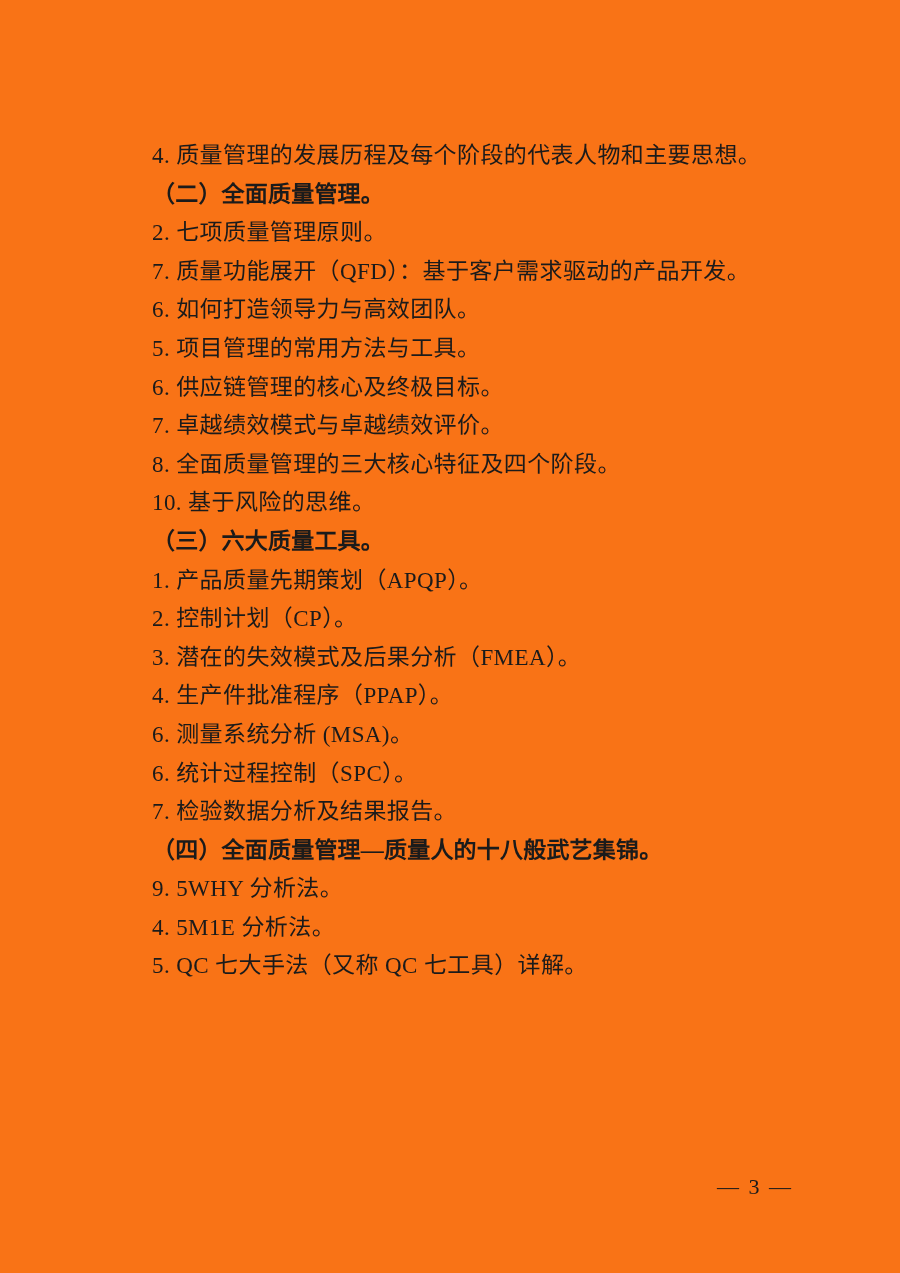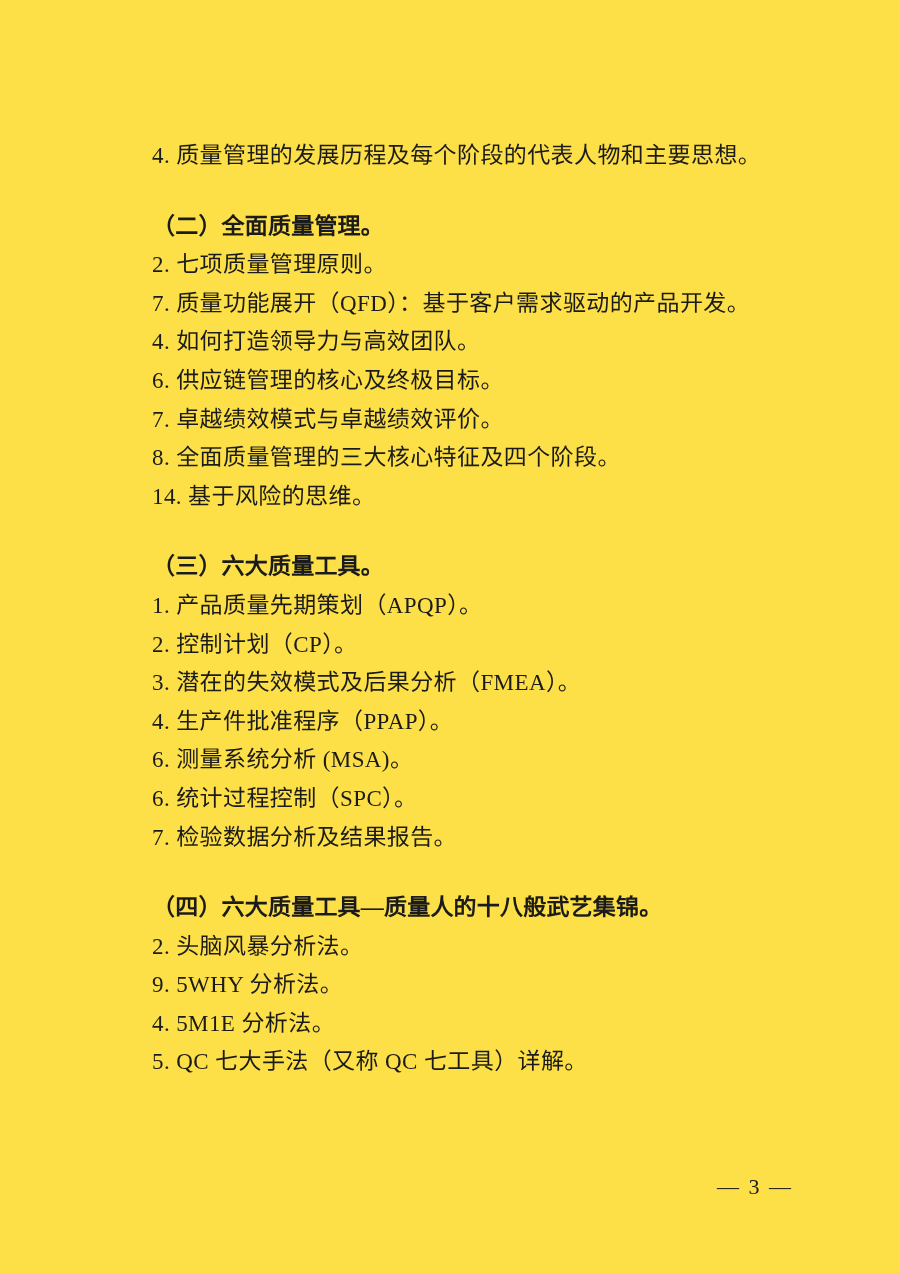--- a/index.html
+++ b/index.html
@@ -11,41 +11,40 @@
     height: 1273px;
     background: #ffffff;
     font-family: "Liberation Serif", "DejaVu Serif", serif;
     color: #1b1b1b;
     overflow: hidden;
   }
   .page {
     position: relative;
     width: 900px;
     height: 1273px;
-    background: #fde047;
+    background: #f97316;
   }
   .content {
     position: absolute;
     left: 152px;
     top: 137px;
     width: 640px;
   }
   .line {
     margin: 0;
     padding: 0;
     font-size: 23px;
     line-height: 38.6px;
     letter-spacing: 0.4px;
     white-space: nowrap;
     font-weight: 400;
   }
   .line.heading {
     font-weight: 700;
     letter-spacing: 0.2px;
-    margin-top: 32px;
   }
   .footer {
     position: absolute;
     left: 0;
     top: 1172px;
     width: 793px;
     text-align: right;
     font-size: 22px;
     line-height: 30px;
     letter-spacing: 2px;
@@ -54,33 +53,33 @@
 </style>
 </head>
 <body>
 
 <div class="page">
   <div class="content">
       <p class="line">4. 质量管理的发展历程及每个阶段的代表人物和主要思想。</p>
       <p class="line heading">（二）全面质量管理。</p>
       <p class="line">2. 七项质量管理原则。</p>
       <p class="line">7. 质量功能展开（QFD）：基于客户需求驱动的产品开发。</p>
-      <p class="line">4. 如何打造领导力与高效团队。</p>
+      <p class="line">6. 如何打造领导力与高效团队。</p>
+      <p class="line">5. 项目管理的常用方法与工具。</p>
       <p class="line">6. 供应链管理的核心及终极目标。</p>
       <p class="line">7. 卓越绩效模式与卓越绩效评价。</p>
       <p class="line">8. 全面质量管理的三大核心特征及四个阶段。</p>
-      <p class="line">14. 基于风险的思维。</p>
+      <p class="line">10. 基于风险的思维。</p>
       <p class="line heading">（三）六大质量工具。</p>
       <p class="line">1. 产品质量先期策划（APQP）。</p>
       <p class="line">2. 控制计划（CP）。</p>
       <p class="line">3. 潜在的失效模式及后果分析（FMEA）。</p>
       <p class="line">4. 生产件批准程序（PPAP）。</p>
       <p class="line">6. 测量系统分析 (MSA)。</p>
       <p class="line">6. 统计过程控制（SPC）。</p>
       <p class="line">7. 检验数据分析及结果报告。</p>
-      <p class="line heading">（四）六大质量工具—质量人的十八般武艺集锦。</p>
-      <p class="line">2. 头脑风暴分析法。</p>
+      <p class="line heading">（四）全面质量管理—质量人的十八般武艺集锦。</p>
       <p class="line">9. 5WHY 分析法。</p>
       <p class="line">4. 5M1E 分析法。</p>
       <p class="line">5. QC 七大手法（又称 QC 七工具）详解。</p>
     </div>
   <div class="footer">— 3 —</div>
 </div>
 
 </body></html>

